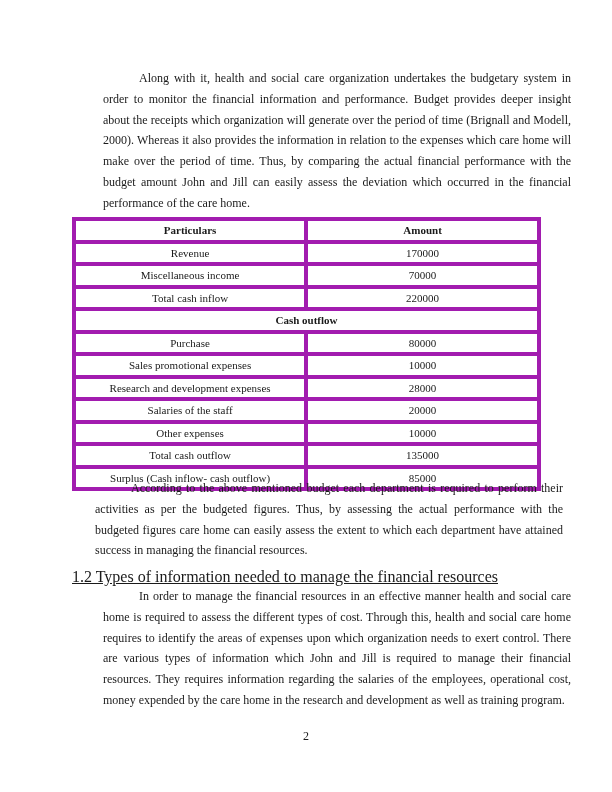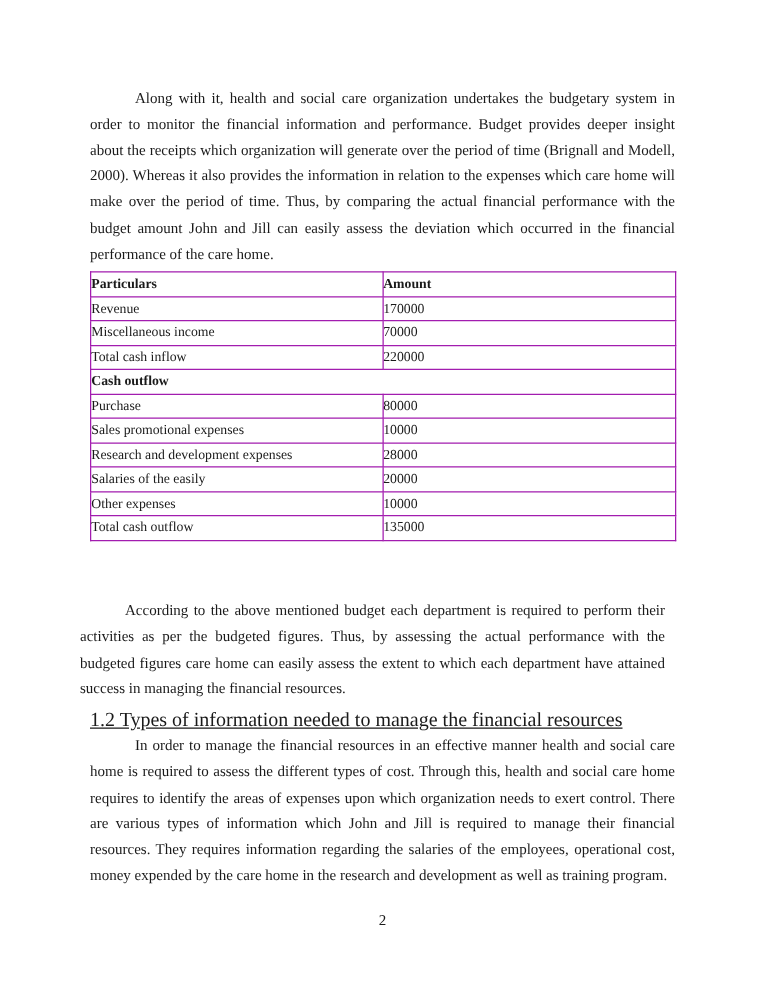--- a/index.html
+++ b/index.html
@@ -1,24 +1,24 @@
 <!DOCTYPE html>
 <html><head>
   <meta charset="utf-8">
   <style>
     html, body { margin: 0; padding: 0; background: #ffffff; }
     body { width: 612px; height: 792px; position: relative; overflow: hidden;
       font-family: "Liberation Serif", serif; color: #1a1a1a; }
     .para { font-size: 12px; line-height: 20.8px; text-align: justify; margin: 0; }
-    .para.indent { text-indent: 36px; }
+    .para.indent { text-indent: 36px; margin-left: 31px; }
     .p1 { position: absolute; left: 72px; top: 68px; width: 468px; }
     table.budget { position: absolute; left: 72px; top: 217px; width: 469px;
       border-collapse: collapse; font-size: 11px; }
-    table.budget td, table.budget th { border: 1px solid #a21caf; height: 18.5px; padding: 0;
-      text-align: left; vertical-align: middle; font-weight: normal; line-height: 12px; }
+    table.budget td, table.budget th { border: 4px solid #a21caf; height: 18.5px; padding: 0;
+      text-align: center; vertical-align: middle; font-weight: normal; line-height: 12px; }
     table.budget th { font-weight: bold; }
     table.budget td.section { font-weight: bold; }
     table.budget col.c1 { width: 234px; }
     table.budget col.c2 { width: 235px; }
     .p2 { position: absolute; left: 64px; top: 478px; width: 468px; }
     .heading { position: absolute; left: 72px; top: 569px; font-size: 16px; line-height: 15px;
       text-decoration: underline; margin: 0; }
     .p3 { position: absolute; left: 72px; top: 586px; width: 468px; }
     .pagenum { position: absolute; left: 0; width: 612px; top: 729px; text-align: center;
       font-size: 12px; }
@@ -59,30 +59,34 @@
   </tr>
   <tr>
     <td>Sales promotional expenses</td>
     <td>10000</td>
   </tr>
   <tr>
     <td>Research and development expenses</td>
     <td>28000</td>
   </tr>
   <tr>
-    <td>Salaries of the easily</td>
+    <td>Salaries of the staff</td>
     <td>20000</td>
   </tr>
   <tr>
     <td>Other expenses</td>
     <td>10000</td>
   </tr>
   <tr>
     <td>Total cash outflow</td>
     <td>135000</td>
+  </tr>
+  <tr>
+    <td>Surplus (Cash inflow- cash outflow)</td>
+    <td>85000</td>
   </tr>
 </tbody>
   </table>
 
 <p class="para indent p2">According to the above mentioned budget each department is required to perform their activities as per the budgeted figures. Thus, by assessing the actual performance with the budgeted figures care home can easily assess the extent to which each department have attained success in managing the financial resources.</p>
 
 <p class="heading">1.2 Types of information needed to manage the financial resources</p>
 
 <p class="para indent p3">In order to manage the financial resources in an effective manner health and social care home is required to assess the different types of cost. Through this, health and social care home requires to identify the areas of expenses upon which organization needs to exert control.  There are various types of information which John and Jill is required to manage their financial resources.   They requires information regarding the salaries of the employees, operational cost, money expended by the care home in the research and development as well as training program.</p>
 

